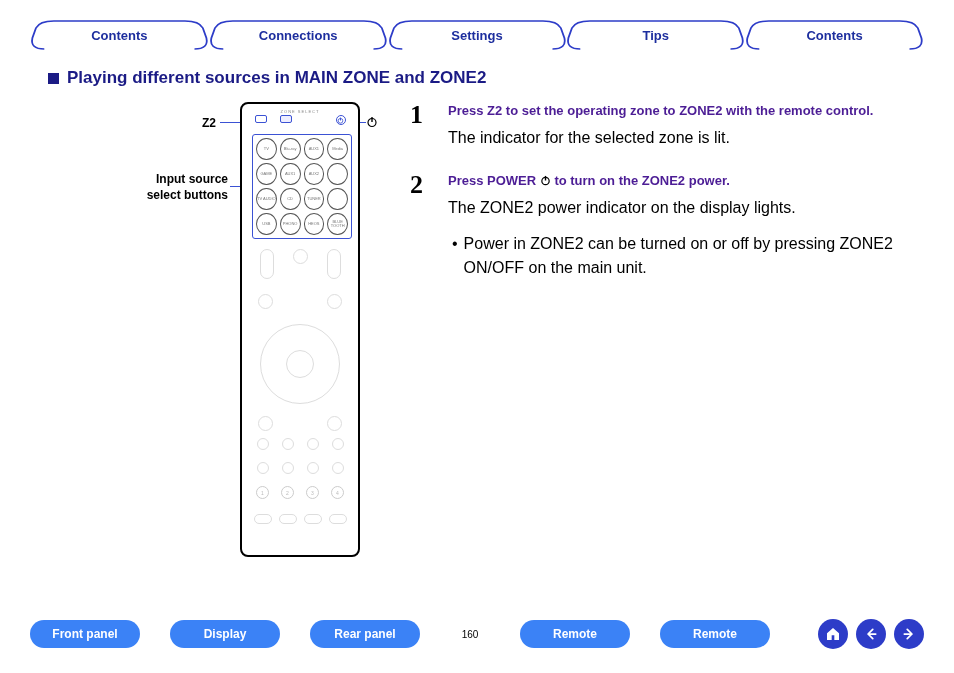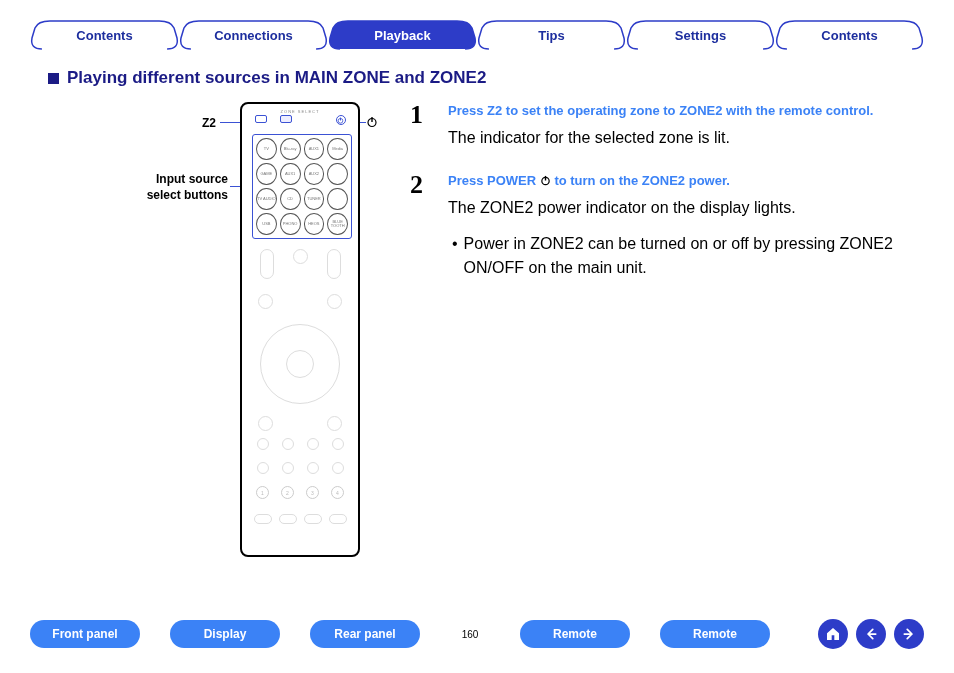--- a/index.html
+++ b/index.html
@@ -212,21 +212,21 @@
     font-weight: bold;
     font-family: Georgia, 'Times New Roman', serif;
     color: #000;
     width: 20px;
     line-height: 1;
   }
   .step-body { flex:1; }
   .step-title {
     font-size: 13px;
     font-weight: bold;
-    color: #3b82f6;
+    color: #4c1d95;
     margin-bottom: 6px;
     line-height: 1.4;
   }
   .step-text {
     font-size: 16px;
     color: #000;
     line-height: 1.5;
   }
   .bullet {
     display:flex; gap:6px; margin-top:12px; padding-left:4px;
@@ -297,37 +297,31 @@
           <path d="M12,29 Q0,29 2,18 L5,8 Q8,1 20,1 L130,1 Q142,1 145,8 L148,18 Q150,29 138,29" fill="#fff" stroke="#2d3cc8" stroke-width="1.5"></path>
         </svg>
       <span>Contents</span>
     </div>
     <div class="tab">
       <svg viewBox="0 0 150 30" preserveAspectRatio="none">
           <path d="M12,29 Q0,29 2,18 L5,8 Q8,1 20,1 L130,1 Q142,1 145,8 L148,18 Q150,29 138,29" fill="#fff" stroke="#2d3cc8" stroke-width="1.5"></path>
         </svg>
       <span>Connections</span>
     </div>
-    <div class="tab active">
-      <svg viewBox="0 0 150 30" preserveAspectRatio="none">
-          <path d="M12,29 Q0,29 2,18 L5,8 Q8,1 20,1 L130,1 Q142,1 145,8 L148,18 Q150,29 138,29" fill="#2d3cc8" stroke="#2d3cc8" stroke-width="1.5"></path>
-        </svg>
-      <span>Playback</span>
-    </div>
     <div class="tab">
       <svg viewBox="0 0 150 30" preserveAspectRatio="none">
           <path d="M12,29 Q0,29 2,18 L5,8 Q8,1 20,1 L130,1 Q142,1 145,8 L148,18 Q150,29 138,29" fill="#fff" stroke="#2d3cc8" stroke-width="1.5"></path>
         </svg>
-      <span>Tips</span>
+      <span>Settings</span>
     </div>
     <div class="tab">
       <svg viewBox="0 0 150 30" preserveAspectRatio="none">
           <path d="M12,29 Q0,29 2,18 L5,8 Q8,1 20,1 L130,1 Q142,1 145,8 L148,18 Q150,29 138,29" fill="#fff" stroke="#2d3cc8" stroke-width="1.5"></path>
         </svg>
-      <span>Settings</span>
+      <span>Tips</span>
     </div>
     <div class="tab">
       <svg viewBox="0 0 150 30" preserveAspectRatio="none">
           <path d="M12,29 Q0,29 2,18 L5,8 Q8,1 20,1 L130,1 Q142,1 145,8 L148,18 Q150,29 138,29" fill="#fff" stroke="#2d3cc8" stroke-width="1.5"></path>
         </svg>
       <span>Contents</span>
     </div>
   </div>
 
   <div class="section-title">

